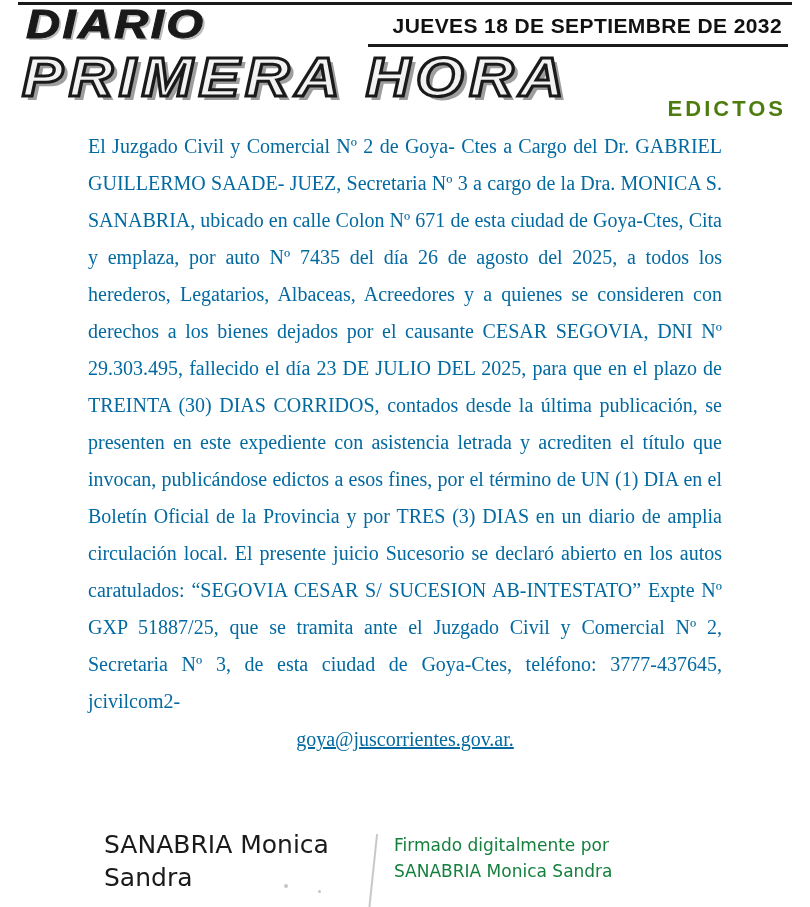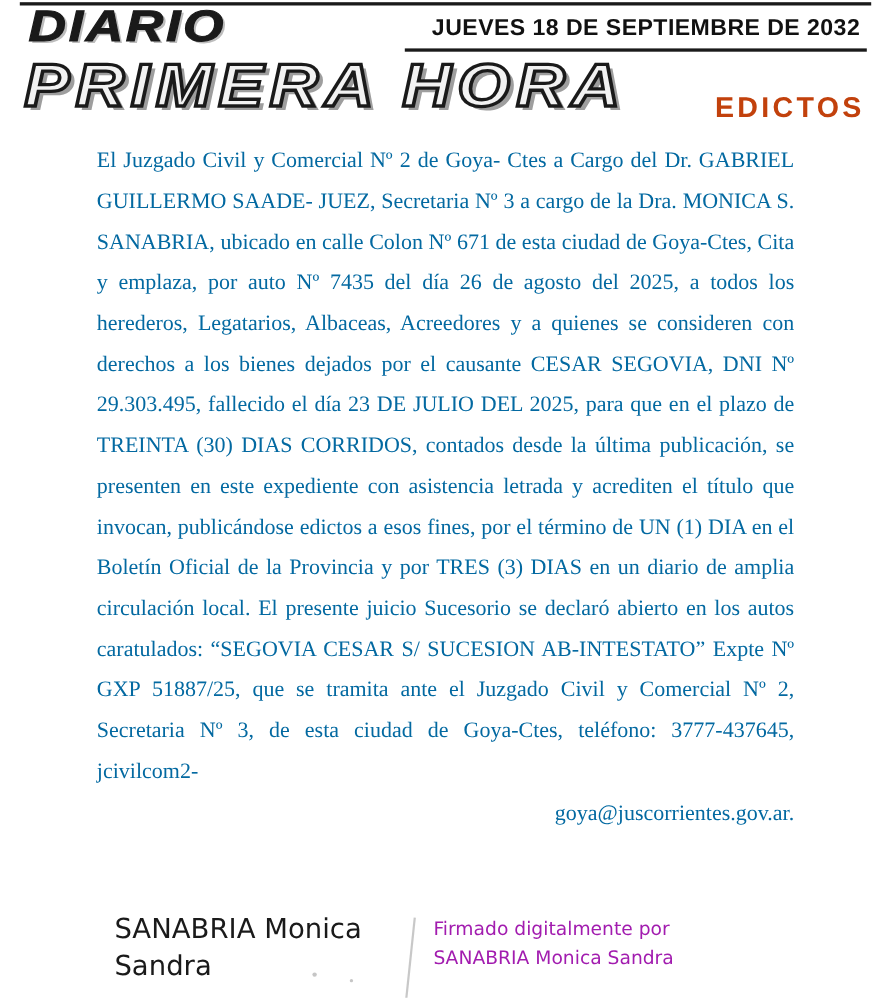--- a/index.html
+++ b/index.html
@@ -79,47 +79,48 @@
     color: #f2f2f2;
     -webkit-text-stroke: 3px #1a1a1a;
     text-shadow: 4px 4px 0 #9e9e9e;
     transform: scaleX(1.12);
     transform-origin: left top;
     white-space: nowrap;
   }
   .logo-edictos {
     position: absolute;
     right: 24px;
-    top: 82px;
-    font-family: "Liberation Sans", sans-serif;
-    font-weight: bold;
-    font-size: 26px;
+    top: 96px;
+    font-family: "Liberation Sans", sans-serif;
+    font-weight: bold;
+    font-size: 22px;
     letter-spacing: 3px;
-    color: #c2410c;
+    color: #4d7c0f;
     white-space: nowrap;
   }
 
   
   .edict-body {
     position: absolute;
     left: 88px;
     top: 128px;
     width: 634px;
   }
   .edict-body p {
     margin: 0 0 1px 0;
     font-family: "Liberation Serif", serif;
     font-size: 20px;
     line-height: 37px;
     text-align: justify;
     text-justify: inter-word;
     color: #0369a1;
   }
   .edict-body p.last {
-    text-align: right;
+    text-align: center;
+    text-decoration: underline;
   }
 
   
   .signature {
     position: absolute;
     left: 104px;
     top: 828px;
     width: 660px;
     height: 90px;
   }
@@ -134,21 +135,21 @@
     color: #1a1a1a;
   }
   .sig-meta {
     position: absolute;
     left: 290px;
     top: 4px;
     width: 360px;
     font-family: "DejaVu Sans", sans-serif;
     font-size: 17px;
     line-height: 26px;
-    color: #a21caf;
+    color: #15803d;
   }
   .sig-meta div { white-space: nowrap; }
   .sig-stroke {
     position: absolute;
     left: 268px;
     top: 6px;
     width: 2px;
     height: 78px;
     background: #9a9a9a;
     transform: rotate(6deg);

